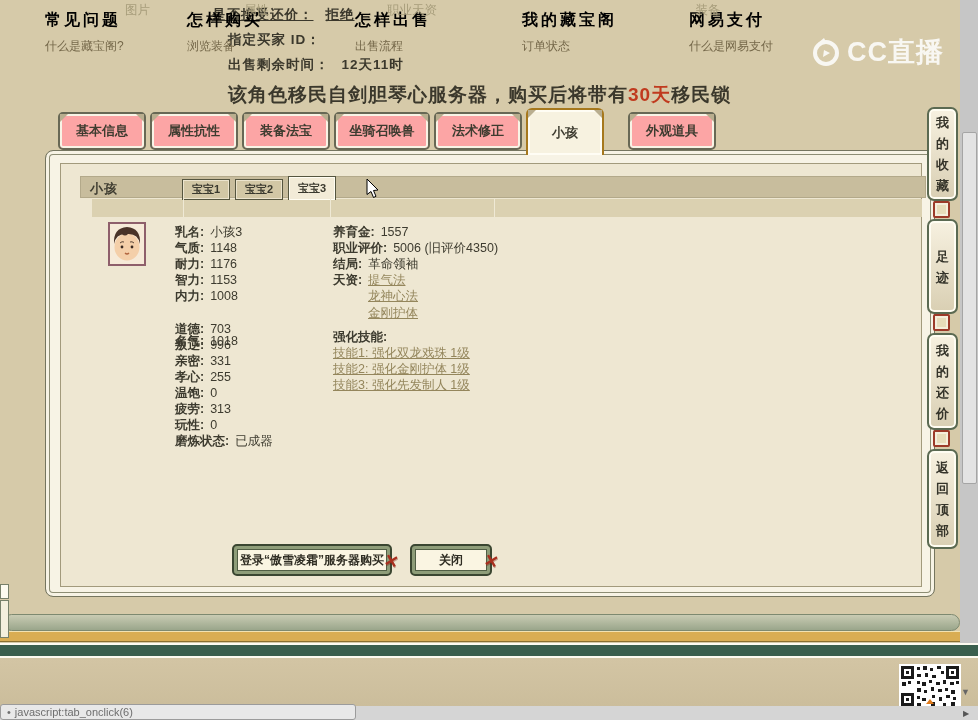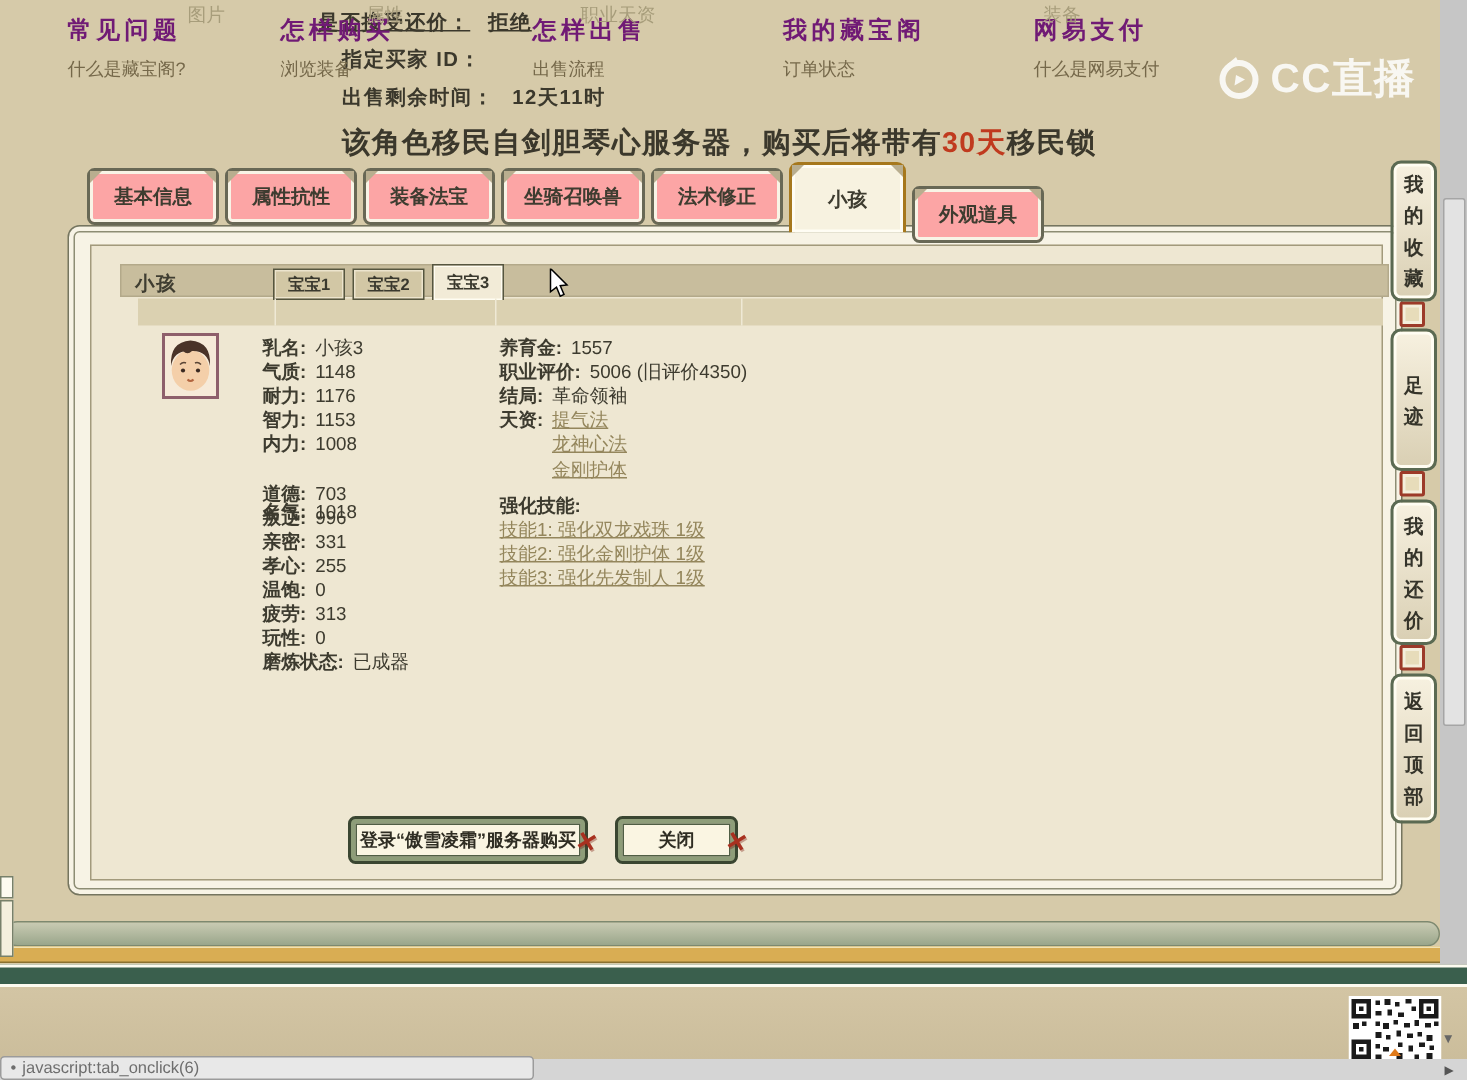--- a/index.html
+++ b/index.html
@@ -60,21 +60,21 @@
   .side-conn{position:absolute;left:933px;width:17px;height:17px;background:#e7dcba;border:2px solid #9c3a29;border-radius:2px;
              box-shadow:inset 0 0 0 2px #f4eedb;z-index:5;box-sizing:border-box;}
 
   
   .ledge{position:absolute;left:3px;top:614px;width:955px;height:15px;background:linear-gradient(180deg,#c9cbb3,#9aa68b);border:1px solid #7d8970;border-radius:9px;z-index:1;}
   .gold-strip{position:absolute;left:0;top:631px;width:978px;height:9px;background:#d9ad53;border-top:1px solid #f2e2b2;border-bottom:1px solid #8a702f;z-index:1;}
   .green-band{position:absolute;left:0;top:643px;width:978px;height:11px;background:#3a5f4d;border-top:2px solid #fdfbf0;border-bottom:2px solid #fdfbf0;z-index:1;}
 
   
   .footer{position:absolute;left:0;top:658px;width:978px;height:62px;background:linear-gradient(180deg,#d3c5a4,#c9bb99);z-index:2;}
-  .f-col-title{position:absolute;top:10px;font-family:"Liberation Serif",serif;font-size:16px;font-weight:bold;color:#701a75;letter-spacing:3px;white-space:nowrap;z-index:3;}
+  .f-col-title{position:absolute;top:10px;font-family:"Liberation Serif",serif;font-size:16px;font-weight:bold;color:#000000;letter-spacing:3px;white-space:nowrap;z-index:3;}
   .f-col-item{position:absolute;top:38px;font-size:12px;color:#75684a;white-space:nowrap;z-index:3;}
   .qr{position:absolute;left:899px;top:664px;z-index:7;}
   .mini-dropdown{position:absolute;left:961px;top:687px;font-size:9px;color:#666;z-index:9;}
 
   
   .hscroll{position:absolute;left:0;top:706px;width:978px;height:14px;background:#d5d5d5;z-index:8;}
   .hscroll-arrow{position:absolute;left:958px;top:706px;width:16px;height:14px;display:flex;align-items:center;justify-content:center;
                  font-size:8px;color:#555;background:#d5d5d5;z-index:9;cursor:pointer;}
   .statusbar{position:absolute;left:0;top:704px;width:356px;height:16px;background:#e8e8e8;border:1px solid #9b9b9b;border-radius:3px;
              font-size:11px;color:#6e6e6e;display:flex;align-items:center;padding-left:6px;gap:4px;z-index:10;box-sizing:border-box;white-space:nowrap;}
@@ -105,21 +105,21 @@
     <span>CC直播</span>
   </div>
 
   <div id="tabs">
       <div class="tab" style="left: 58px; width: 84px;">基本信息</div>
       <div class="tab" style="left: 150px; width: 84px;">属性抗性</div>
       <div class="tab" style="left: 242px; width: 84px;">装备法宝</div>
       <div class="tab" style="left: 334px; width: 92px;">坐骑召唤兽</div>
       <div class="tab" style="left: 434px; width: 84px;">法术修正</div>
       <div class="tab active" style="left: 526px; width: 74px;">小孩</div>
-      <div class="tab" style="left: 608px; width: 84px; margin-top: 12px;">外观道具</div>
+      <div class="tab" style="left: 628px; width: 84px;">外观道具</div>
     </div>
 
   <div class="main-panel"></div>
   <div class="panel-inner"></div>
   <div class="section-bar">
     <span class="section-title">小孩</span>
   </div>
   <div id="baby-tabs">
       <div class="baby-tab" style="left: 182px; width: 46px;">宝宝1</div>
       <div class="baby-tab" style="left: 235px; width: 46px;">宝宝2</div>

